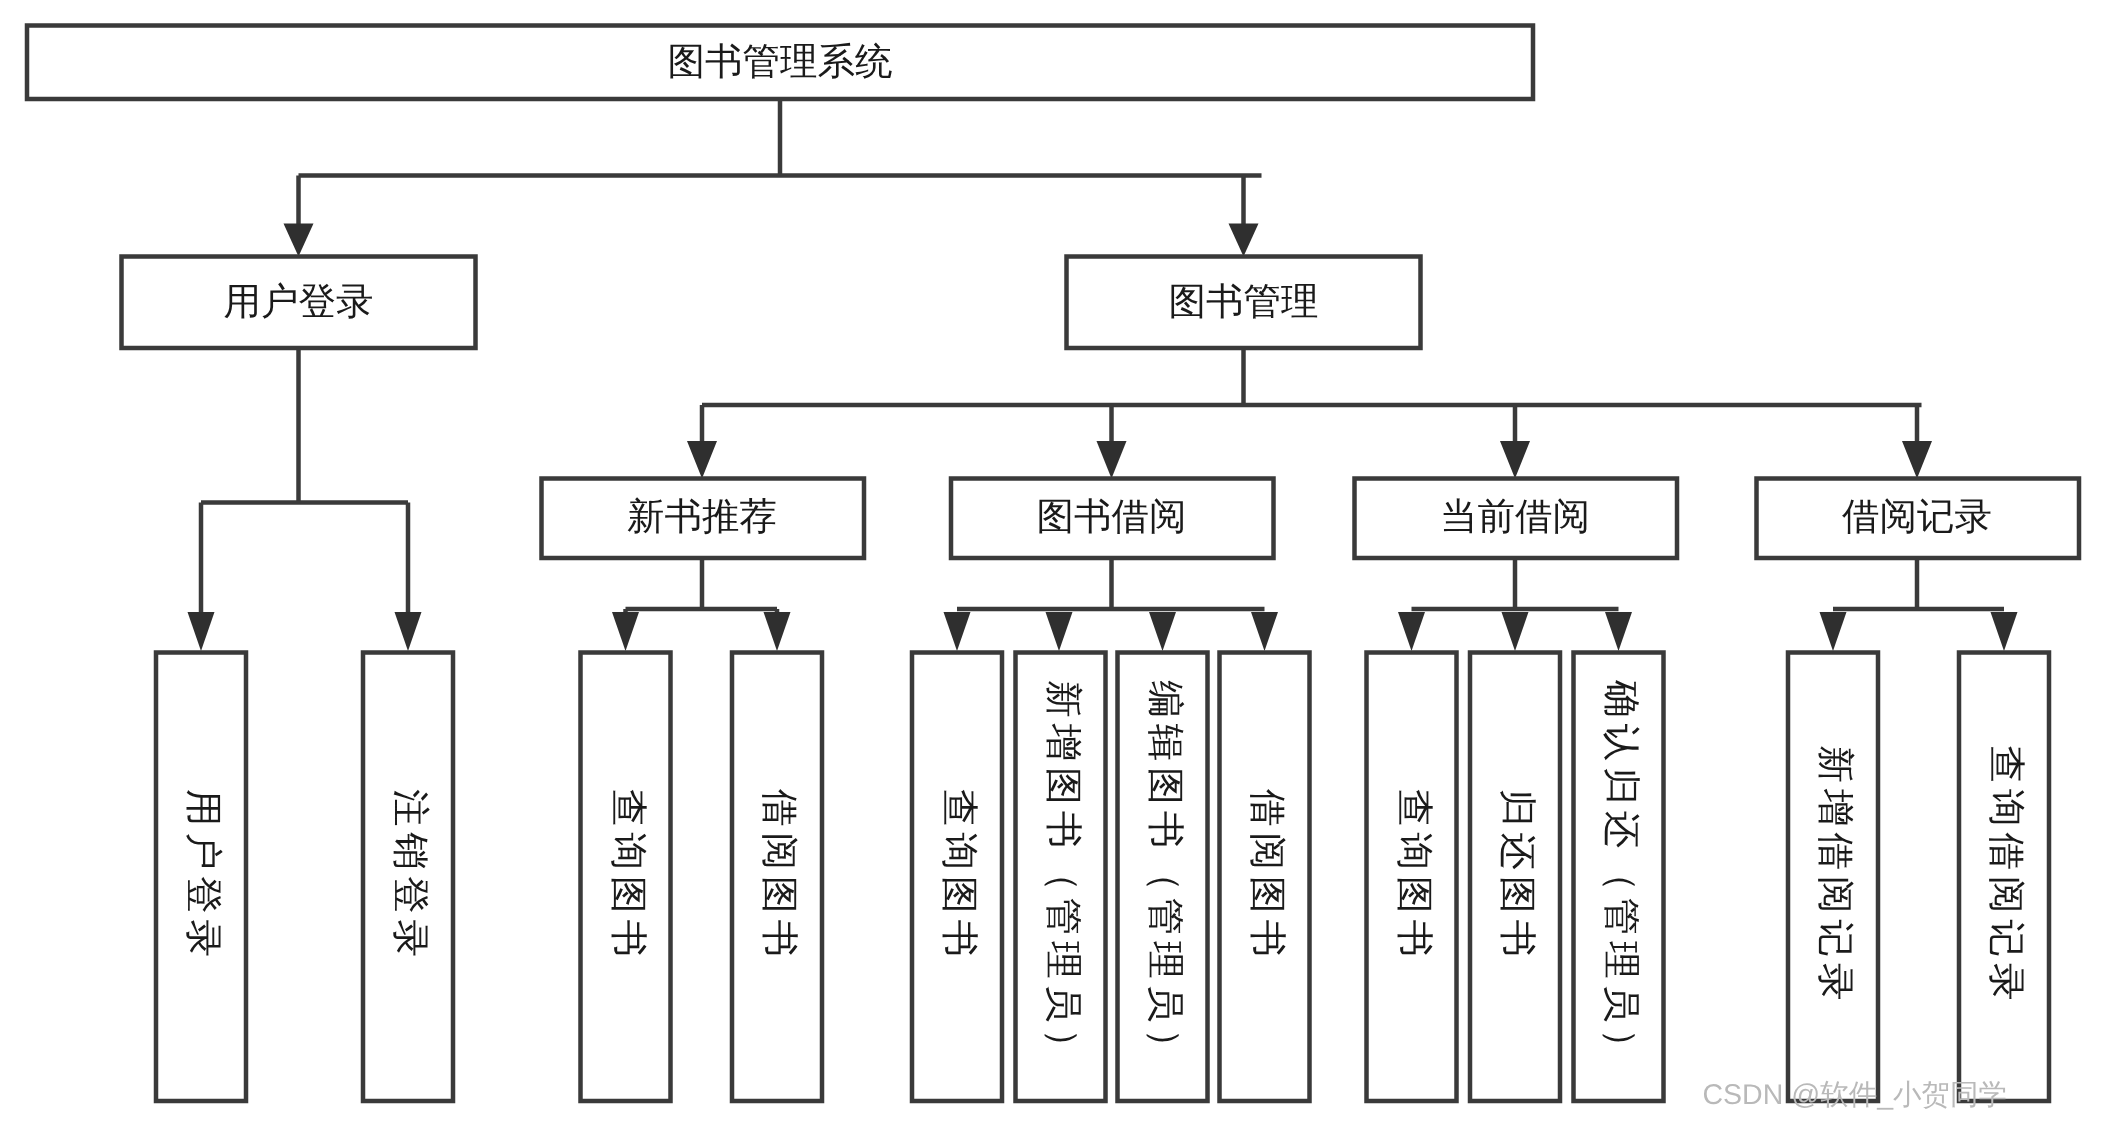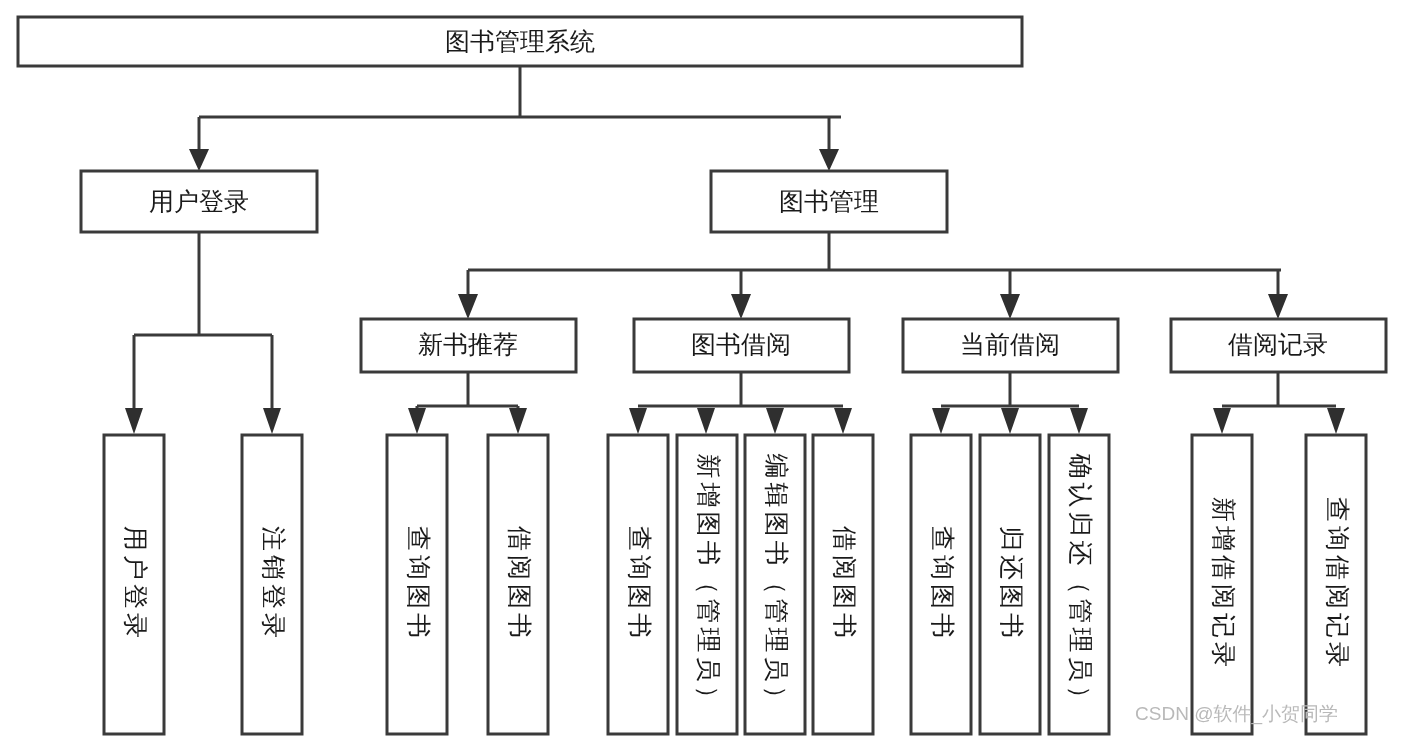--- a/index.html
+++ b/index.html
@@ -53,21 +53,21 @@
     fill: #1a1a1a;
     font-family: "Liberation Sans", "DejaVu Sans", sans-serif;
     font-size: 25px;
     letter-spacing: 4px;
     text-anchor: middle;
     dominant-baseline: middle;
   }
   .watermark {
     position: absolute;
     right: 8px;
-    bottom: 20px;
+    bottom: 4px;
     font-family: "Liberation Sans", "DejaVu Sans", sans-serif;
     font-size: 19px;
     color: #b9b9b9;
     white-space: nowrap;
     user-select: none;
   }
 </style>
 </head>
 <body>
 

